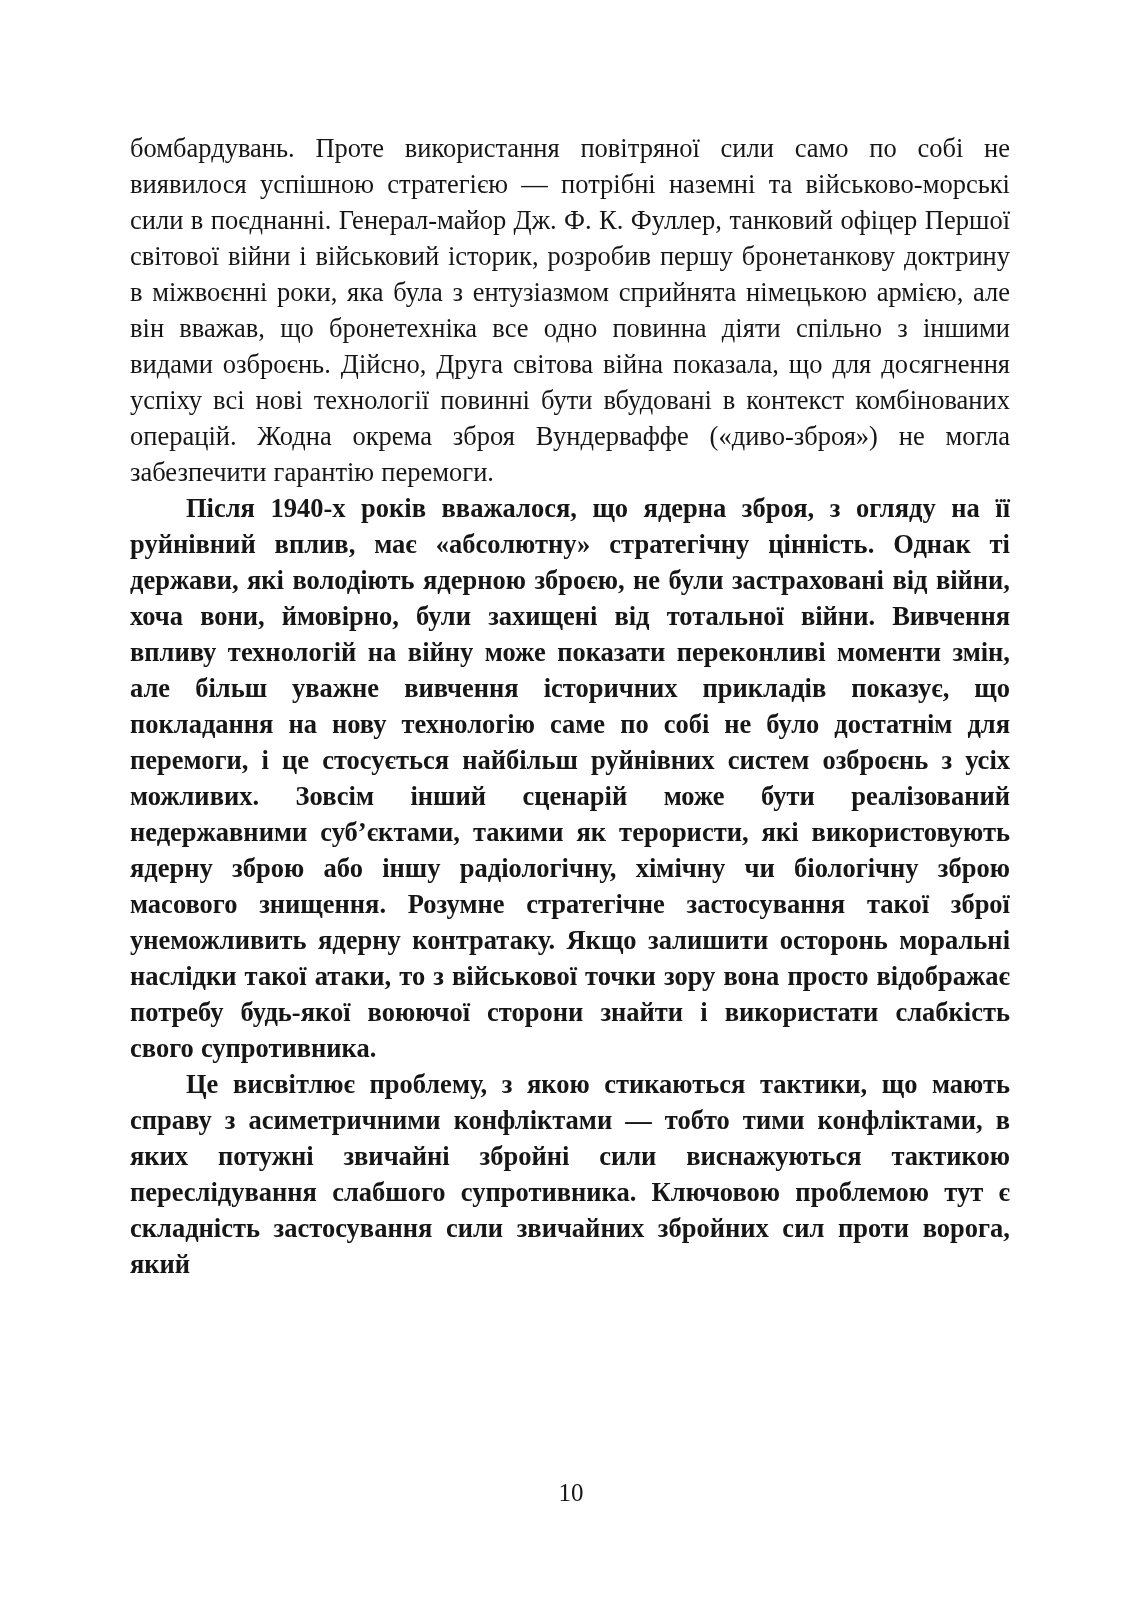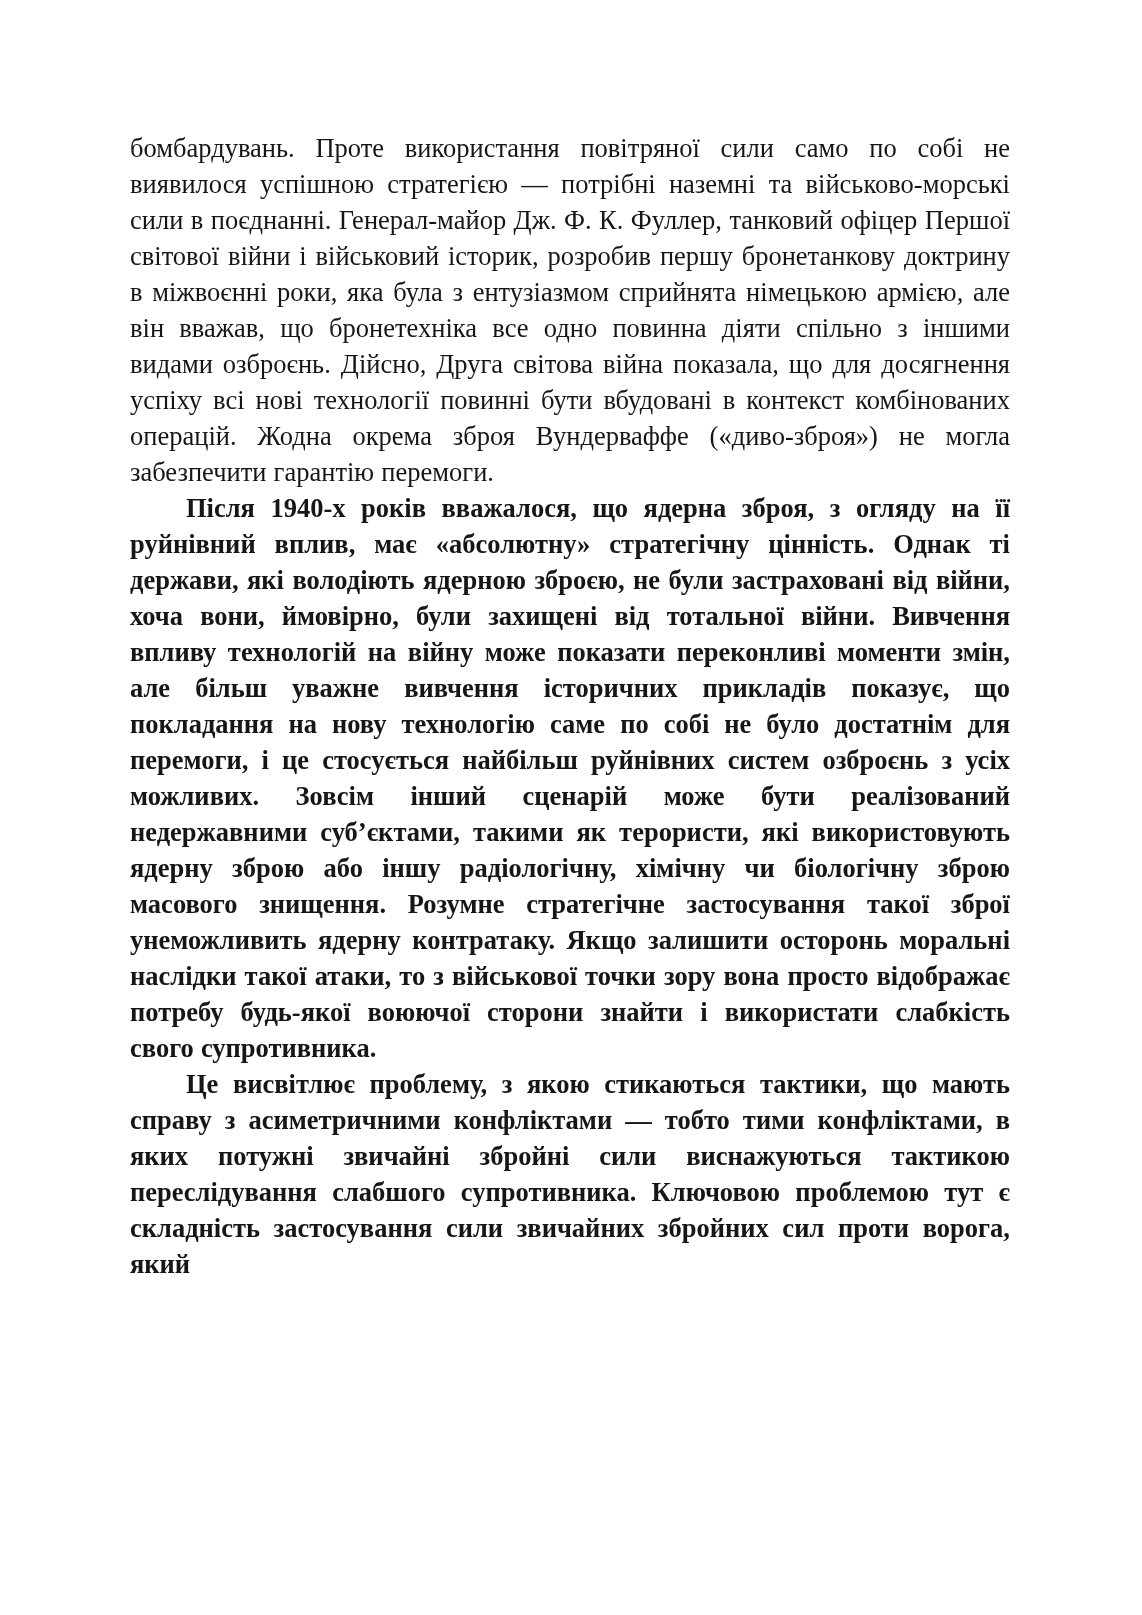--- a/index.html
+++ b/index.html
@@ -46,13 +46,14 @@
 </style>
 </head>
 <body>
 
 <div class="page">
   <div class="text-block">
     <p class="para no-indent">бомбардувань. Проте використання повітряної сили само по собі не виявилося успішною стратегією — потрібні наземні та військово-морські сили в поєднанні. Генерал-майор Дж. Ф. К. Фуллер, танковий офіцер Першої світової війни і військовий історик, розробив першу бронетанкову доктрину в міжвоєнні роки, яка була з ентузіазмом сприйнята німецькою армією, але він вважав, що бронетехніка все одно повинна діяти спільно з іншими видами озброєнь. Дійсно, Друга світова війна показала, що для досягнення успіху всі нові технології повинні бути вбудовані в контекст комбінованих операцій. Жодна окрема зброя Вундерваффе («диво-зброя») не могла забезпечити гарантію перемоги.</p>
     <p class="para indent">Після 1940-х років вважалося, що ядерна зброя, з огляду на її руйнівний вплив, має «абсолютну» стратегічну цінність. Однак ті держави, які володіють ядерною зброєю, не були застраховані від війни, хоча вони, ймовірно, були захищені від тотальної війни. Вивчення впливу технологій на війну може показати переконливі моменти змін, але більш уважне вивчення історичних прикладів показує, що покладання на нову технологію саме по собі не було достатнім для перемоги, і це стосується найбільш руйнівних систем озброєнь з усіх можливих. Зовсім інший сценарій може бути реалізований недержавними суб’єктами, такими як терористи, які використовують ядерну зброю або іншу радіологічну, хімічну чи біологічну зброю масового знищення. Розумне стратегічне застосування такої зброї унеможливить ядерну контратаку. Якщо залишити осторонь моральні наслідки такої атаки, то з військової точки зору вона просто відображає потребу будь-якої воюючої сторони знайти і використати слабкість свого супротивника.</p>
     <p class="para indent">Це висвітлює проблему, з якою стикаються тактики, що мають справу з асиметричними конфліктами — тобто тими конфліктами, в яких потужні звичайні збройні сили виснажуються тактикою переслідування слабшого супротивника. Ключовою проблемою тут є складність застосування сили звичайних збройних сил проти ворога, який</p>
   </div>
+  <div class="page-number">10</div>
 </div>
 
 </body></html>

